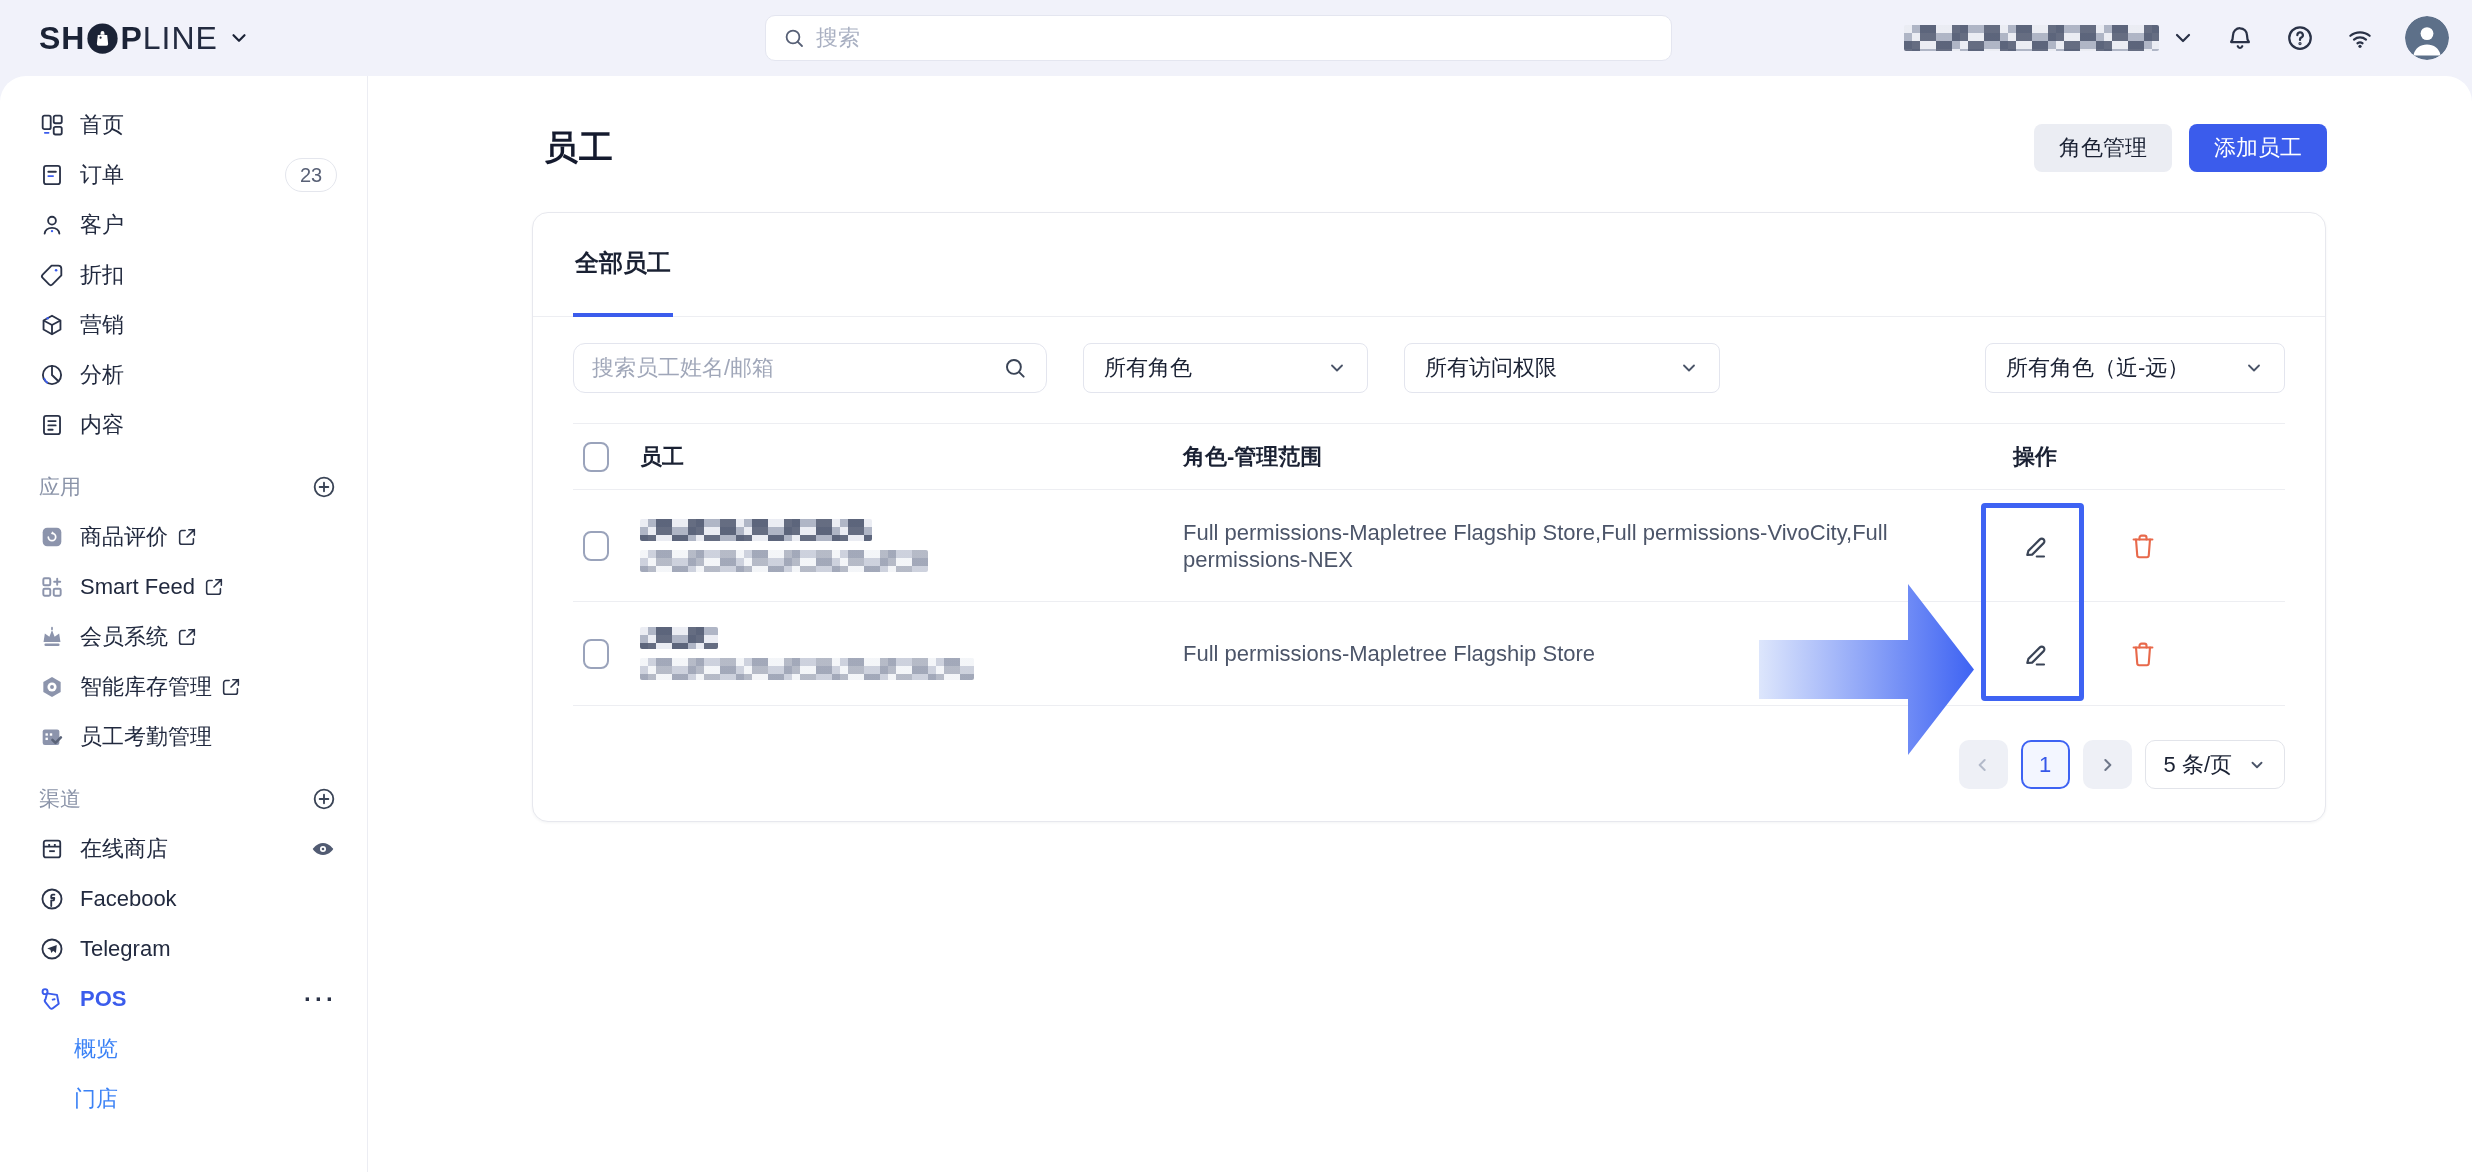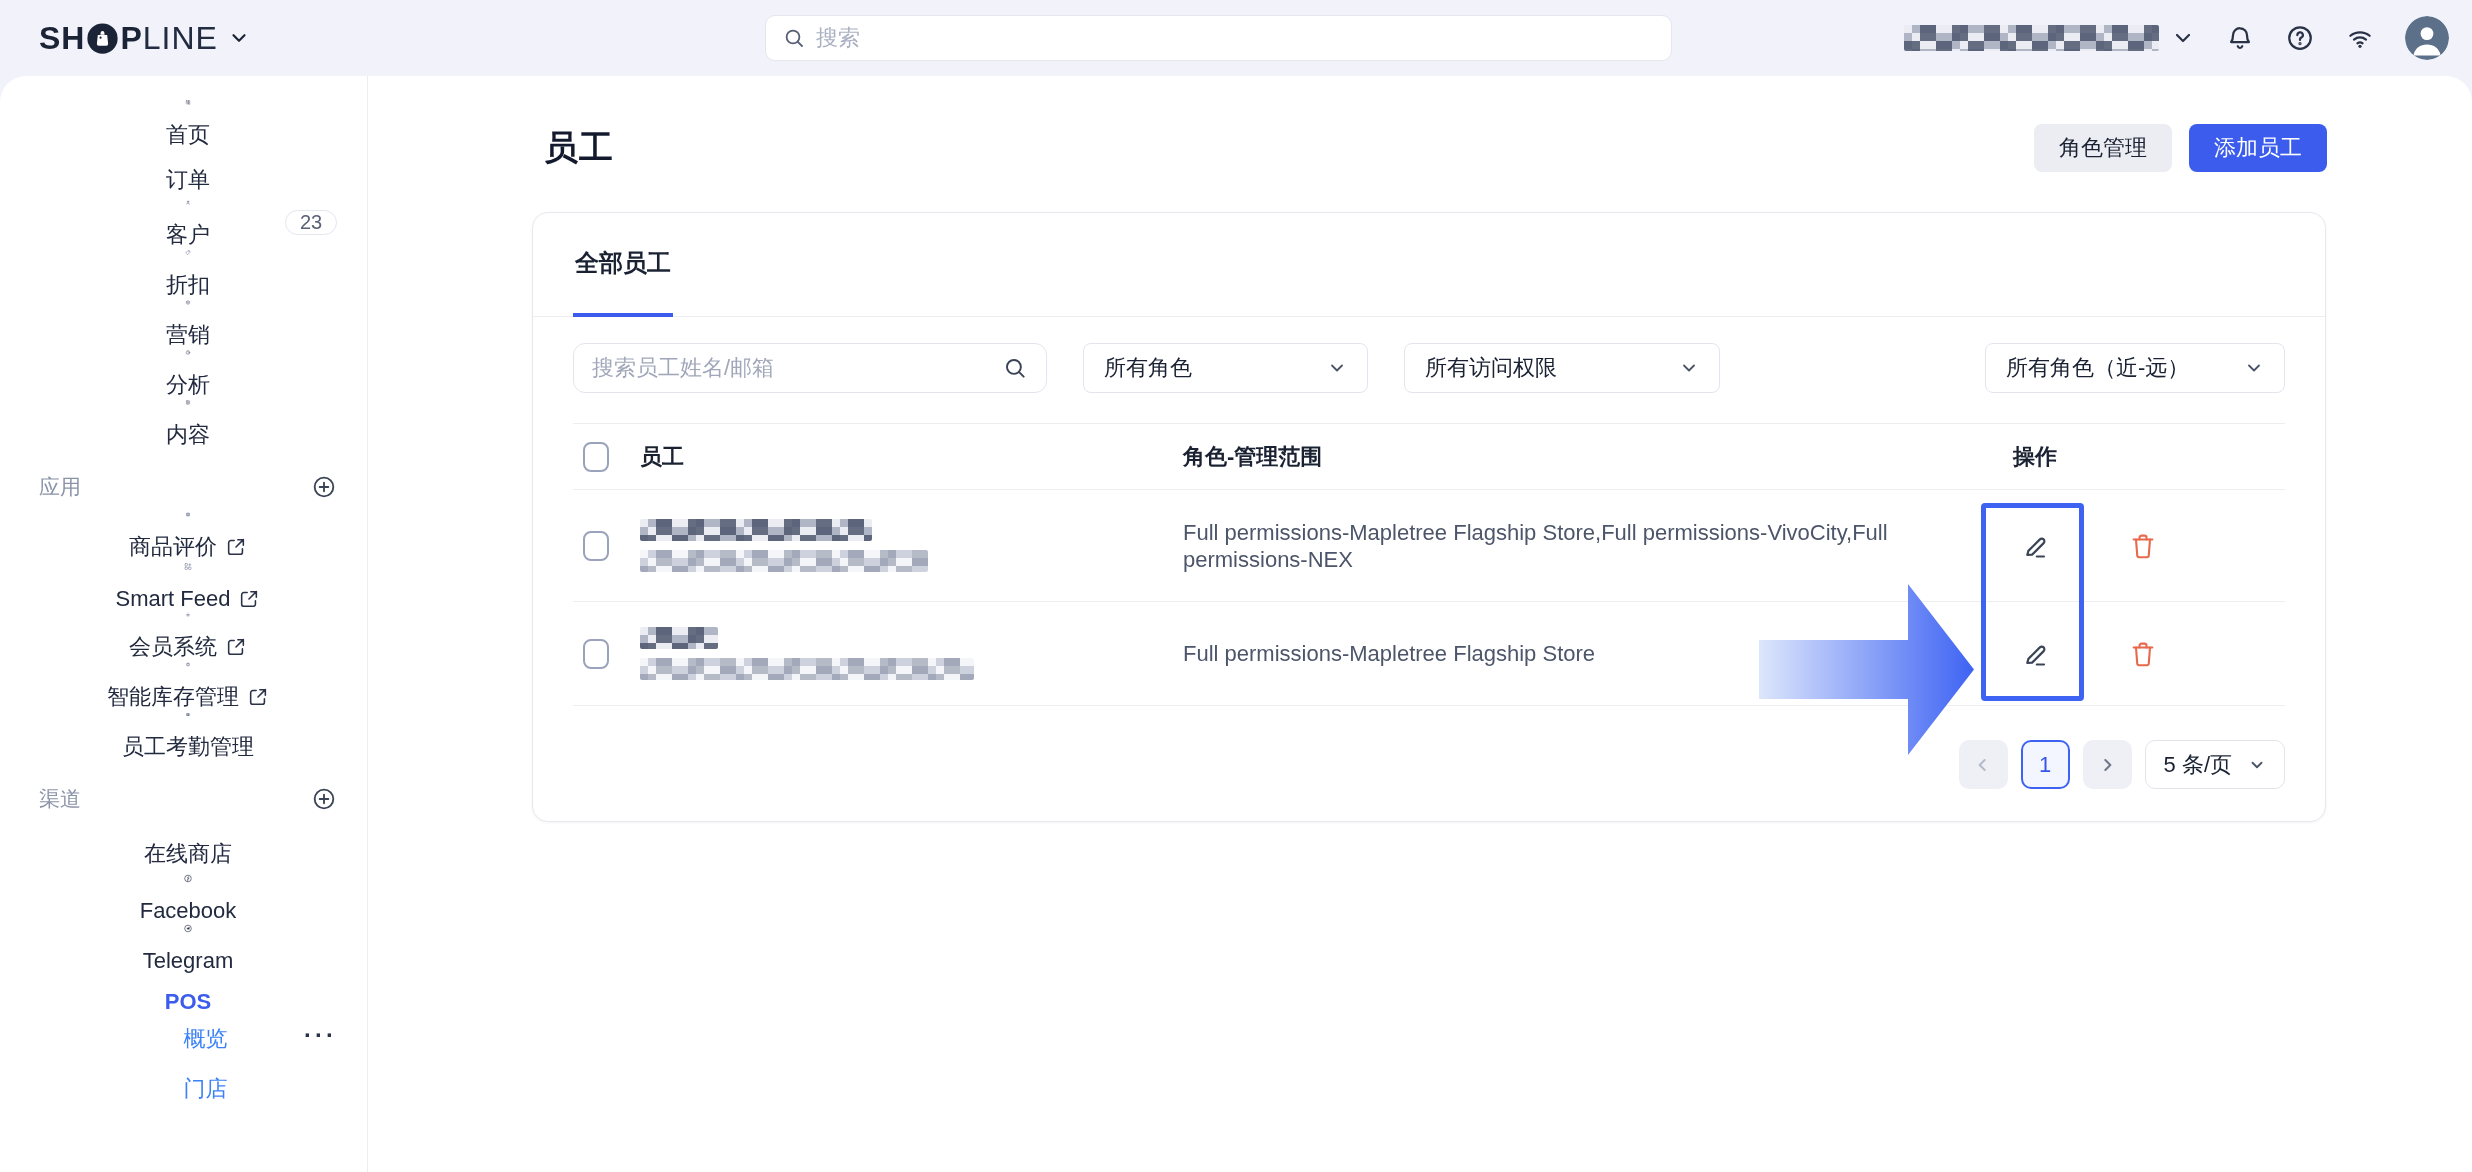--- a/index.html
+++ b/index.html
@@ -33,21 +33,21 @@
       repeating-conic-gradient(rgba(120,128,150,.5) 0% 25%, rgba(255,255,255,0) 0% 50%),
       repeating-conic-gradient(rgba(190,196,210,.55) 0% 25%, rgba(245,246,249,.95) 0% 50%); }
 
   
   .shell { position:absolute; top:76px; left:0; width:2472px; height:1096px; background:#fff;
     border-top-left-radius:26px; border-top-right-radius:26px; display:flex; overflow:hidden; }
 
   
   .sidebar { width:368px; flex:0 0 368px; border-right:1px solid #ECEDF3; padding-top:24px; }
   .side-item { height:50px; display:flex; align-items:center; gap:15px; padding:0 30px 0 39px;
-    font-size:22px; color:#222A3F; cursor:pointer; white-space:nowrap;flex-direction:column; }
+    font-size:22px; color:#222A3F; cursor:pointer; white-space:nowrap; }
   .side-item .lbl { display:flex; align-items:center; gap:8px; }
   .side-section { height:50px; margin-top:12px; display:flex; align-items:center; padding:0 30px 0 39px;
     font-size:21px; color:#8A93A8; }
   .push { margin-left:auto; }
   .badge { margin-left:auto; height:34px; min-width:52px; padding:0 12px; border:1.5px solid #E4E6ED;
     border-radius:17px; display:flex; align-items:center; justify-content:center; font-size:20px; color:#596176; background:#fff; }
   .side-item.active { color:#3B5CEC; font-weight:700; }
   .sub-item { padding-left:74px; color:#3b82f6; }
   .dots { margin-left:auto; letter-spacing:3px; color:#2A3247; font-size:24px; font-weight:700; line-height:10px; }
 

